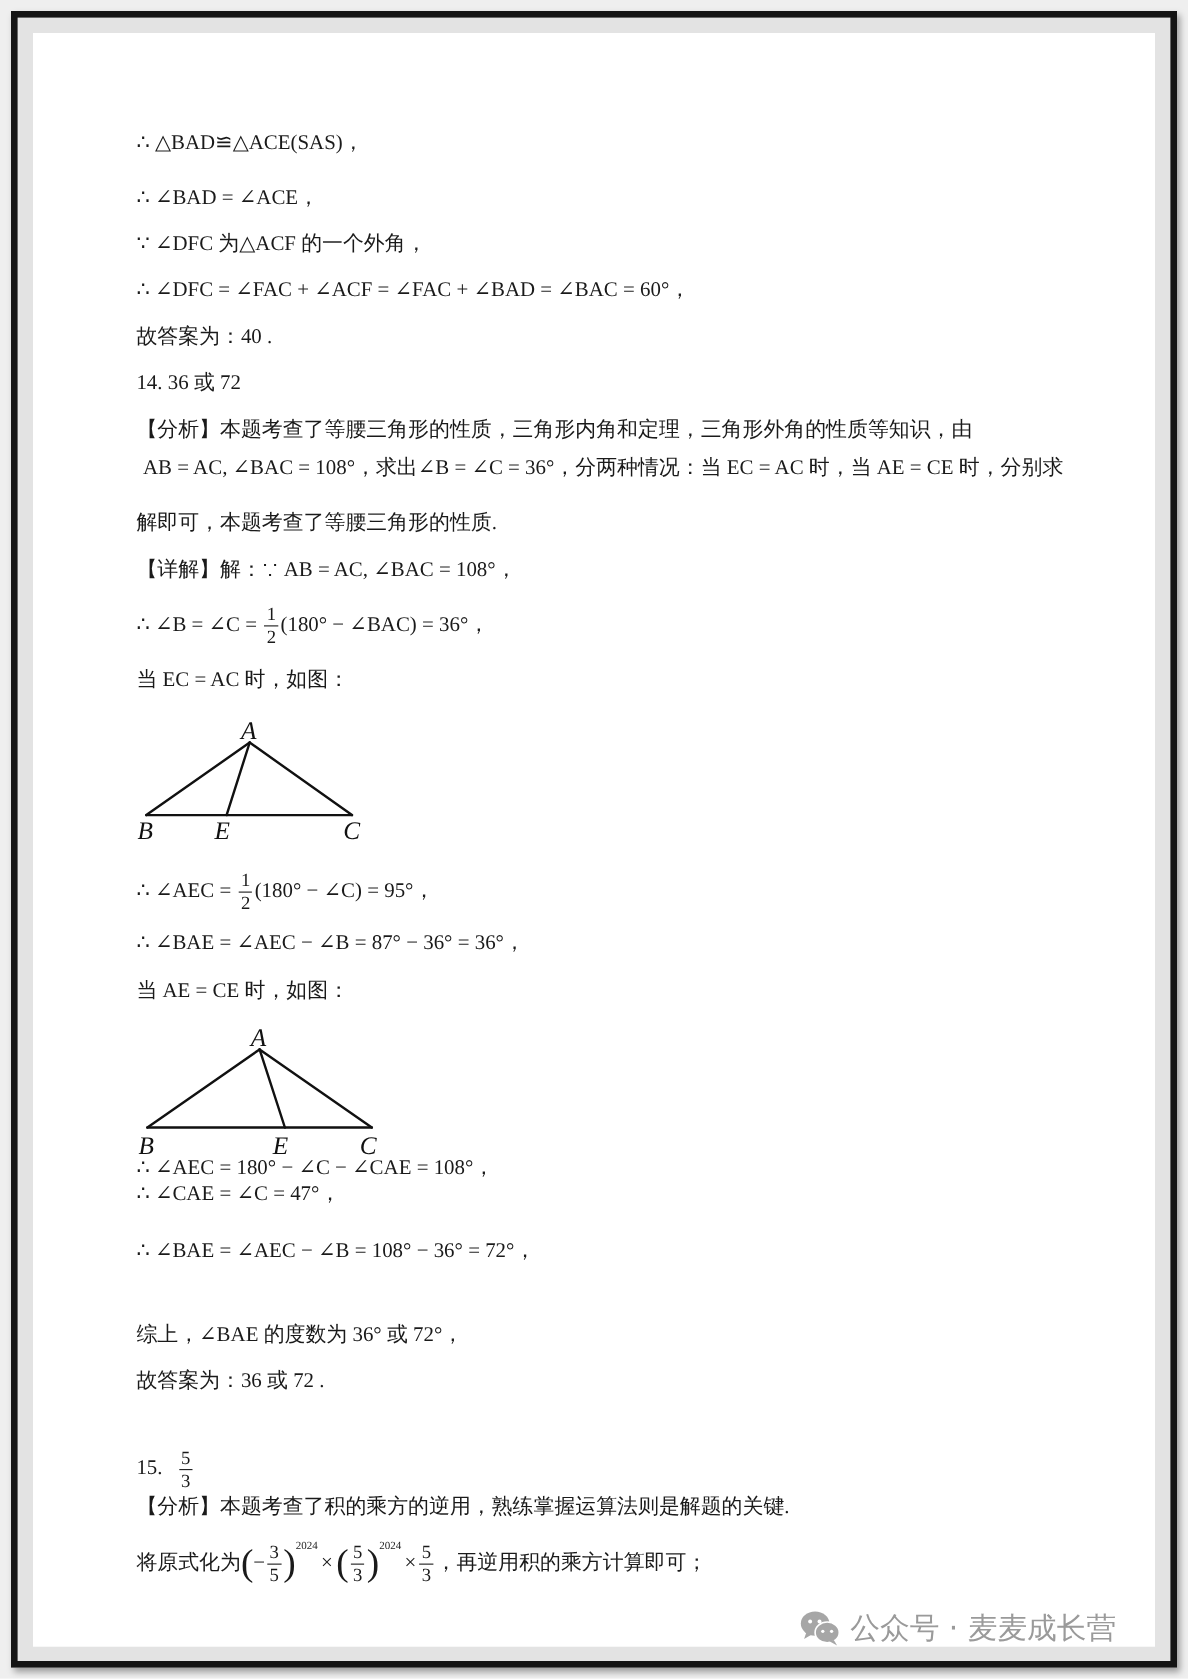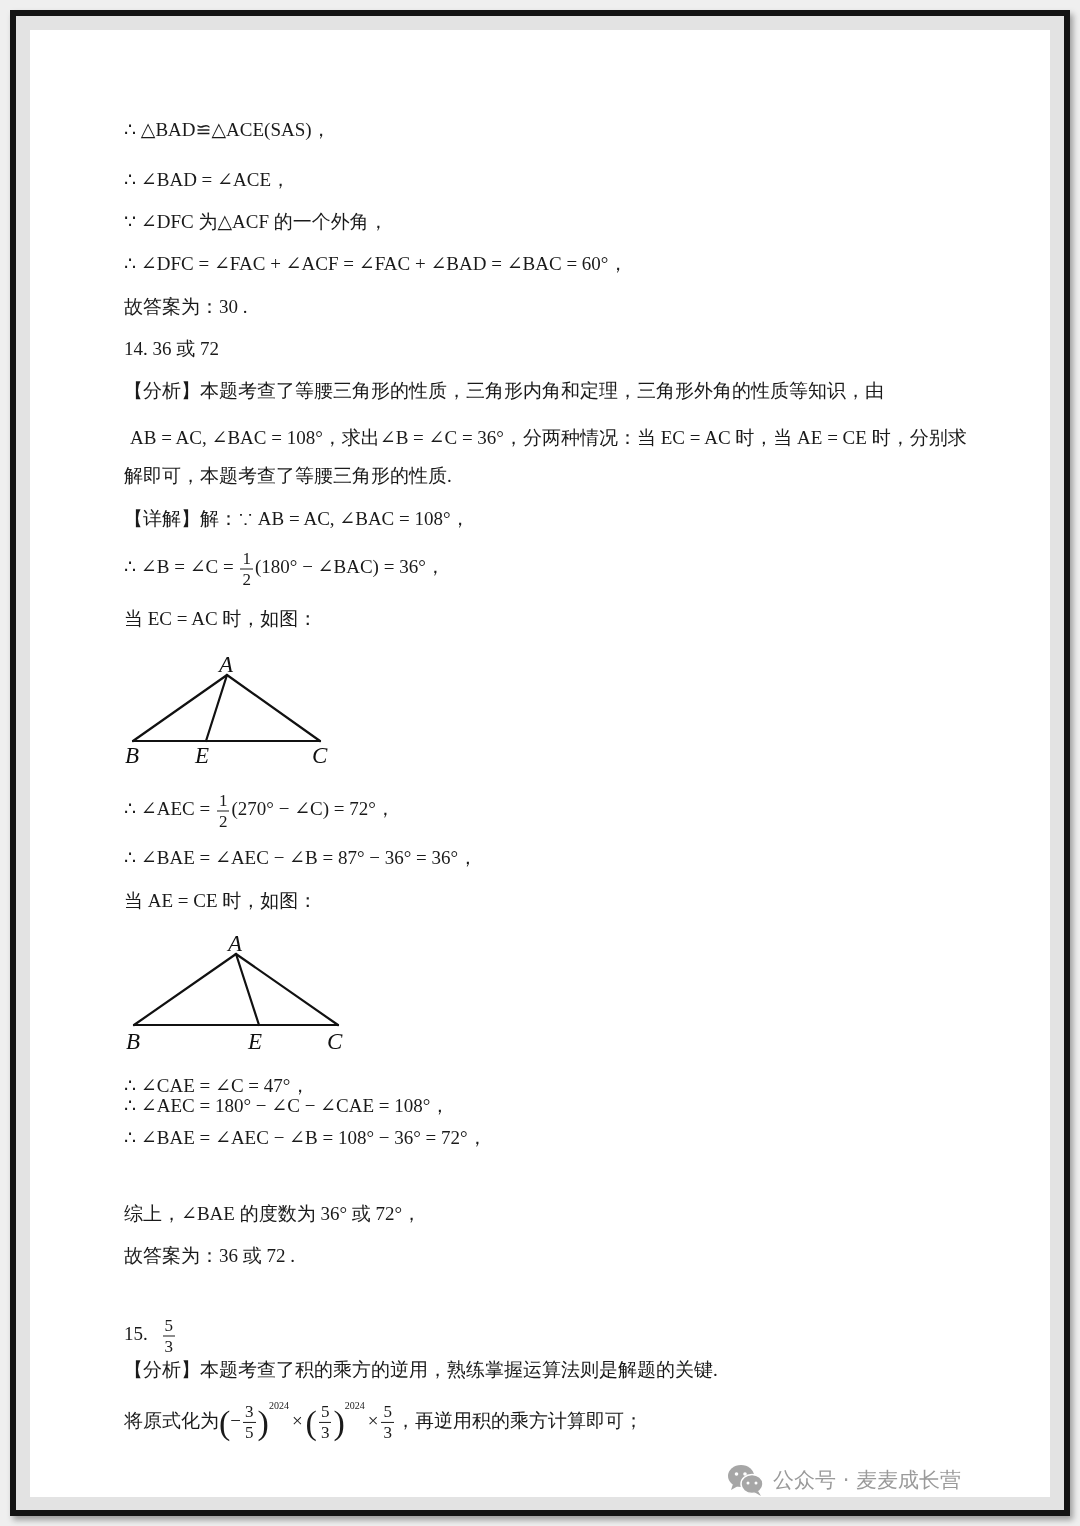--- a/index.html
+++ b/index.html
@@ -28,43 +28,43 @@
     display: inline-flex; flex-direction: column; align-items: center;
     vertical-align: middle; font-size: 17px; line-height: 20px; margin: 0 2px;
   }
   .frac .num { border-bottom: 1px solid #1a1a1a; padding: 0 2px; }
   .big-paren { font-size: 34px; vertical-align: middle; font-weight: 300; line-height: 1; }
   .sup { font-size: 10px; vertical-align: 18px; margin-top: 32px; }
   .diagram { position: absolute; left: 0; top: 0; }
   .watermark {
     position: absolute; left: 727px; top: 1462px; height: 36px;
     display: flex; align-items: center; gap: 8px;
-    color: #9a9a9a; font-family: "DejaVu Sans", sans-serif; font-size: 21px;
+    color: #9a9a9a; font-family: "DejaVu Sans", sans-serif; font-size: 27px;
   }
 </style>
 </head>
 <body>
 
 <div class="frame"></div>
 <div class="page"></div>
 
 <div class="line" style="top:130px">∴ △BAD≌△ACE(SAS)，</div>
 <div class="line" style="top:180px">∴ ∠BAD = ∠ACE，</div>
 <div class="line" style="top:222px">∵ ∠DFC 为△ACF 的一个外角，</div>
 <div class="line" style="top:264px">∴ ∠DFC = ∠FAC + ∠ACF = ∠FAC + ∠BAD = ∠BAC = 60°，</div>
-<div class="line" style="top:307px">故答案为：30 .</div>
+<div class="line" style="top:307px">故答案为：40 .</div>
 
 <div class="line" style="top:349px">
   <span>14.</span>
   <span>36 或 72</span>
 </div>
 <div class="line" style="top:391px">
   <span>【分析】</span><span>本题考查了等腰三角形的性质，三角形内角和定理，三角形外角的性质等知识，由</span>
 </div>
-<div class="line" style="top:438px; left:130px">AB = AC, ∠BAC = 108°，求出∠B = ∠C = 36°，分两种情况：当 EC = AC 时，当 AE = CE 时，分别求</div>
+<div class="line" style="top:426px; left:130px">AB = AC, ∠BAC = 108°，求出∠B = ∠C = 36°，分两种情况：当 EC = AC 时，当 AE = CE 时，分别求</div>
 <div class="line" style="top:476px">解即可，本题考查了等腰三角形的性质.</div>
 <div class="line" style="top:519px">
   <span>【详解】</span><span>解：∵ AB = AC, ∠BAC = 108°，</span>
 </div>
 <div class="line" style="top:569px">
   <span>∴ ∠B = ∠C = </span><span class="frac">
       <span class="num">1</span>
       <span>2</span>
     </span><span>(180° − ∠BAC) = 36°，</span>
 </div>
@@ -82,42 +82,42 @@
     <text x="125" y="763">B</text>
     <text x="195" y="763">E</text>
     <text x="312" y="763">C</text>
   </g>
 </svg>
 
 <div class="line" style="top:811px">
   <span>∴ ∠AEC = </span><span class="frac">
       <span class="num">1</span>
       <span>2</span>
-    </span><span>(270° − ∠C) = 72°，</span>
+    </span><span>(180° − ∠C) = 95°，</span>
 </div>
 <div class="line" style="top:858px">∴ ∠BAE = ∠AEC − ∠B = 87° − 36° = 36°，</div>
 <div class="line" style="top:901px">当 AE = CE 时，如图：</div>
 
 <svg class="diagram" width="1080" height="1526" style="pointer-events:none">
   <g stroke="#111" stroke-width="2.2" fill="none" stroke-linecap="round" stroke-linejoin="round">
     <line x1="134" y1="1025" x2="338" y2="1025"></line>
     <line x1="134" y1="1025" x2="236" y2="954"></line>
     <line x1="236" y1="954" x2="338" y2="1025"></line>
     <line x1="236" y1="954" x2="259" y2="1025"></line>
   </g>
   <g font-family="Liberation Serif, serif" font-style="italic" font-size="23" fill="#111">
     <text x="228" y="951">A</text>
     <text x="126" y="1049">B</text>
     <text x="248" y="1049">E</text>
     <text x="327" y="1049">C</text>
   </g>
 </svg>
 
 <div class="line" style="top:1086px">∴ ∠CAE = ∠C = 47°，</div>
-<div class="line" style="top:1106px">∴ ∠AEC = 180° − ∠C − ∠CAE = 108°，</div>
+<div class="line" style="top:1062px">∴ ∠AEC = 180° − ∠C − ∠CAE = 108°，</div>
 <div class="line" style="top:1138px">∴ ∠BAE = ∠AEC − ∠B = 108° − 36° = 72°，</div>
 <div class="line" style="top:1214px">综上，∠BAE 的度数为 36° 或 72°，</div>
 <div class="line" style="top:1256px">故答案为：36 或 72 .</div>
 
 <div class="line" style="top:1336px">
   <span>15.</span>
   <span class="frac" style="margin-left:10px">
       <span class="num">5</span>
       <span>3</span>
     </span>

